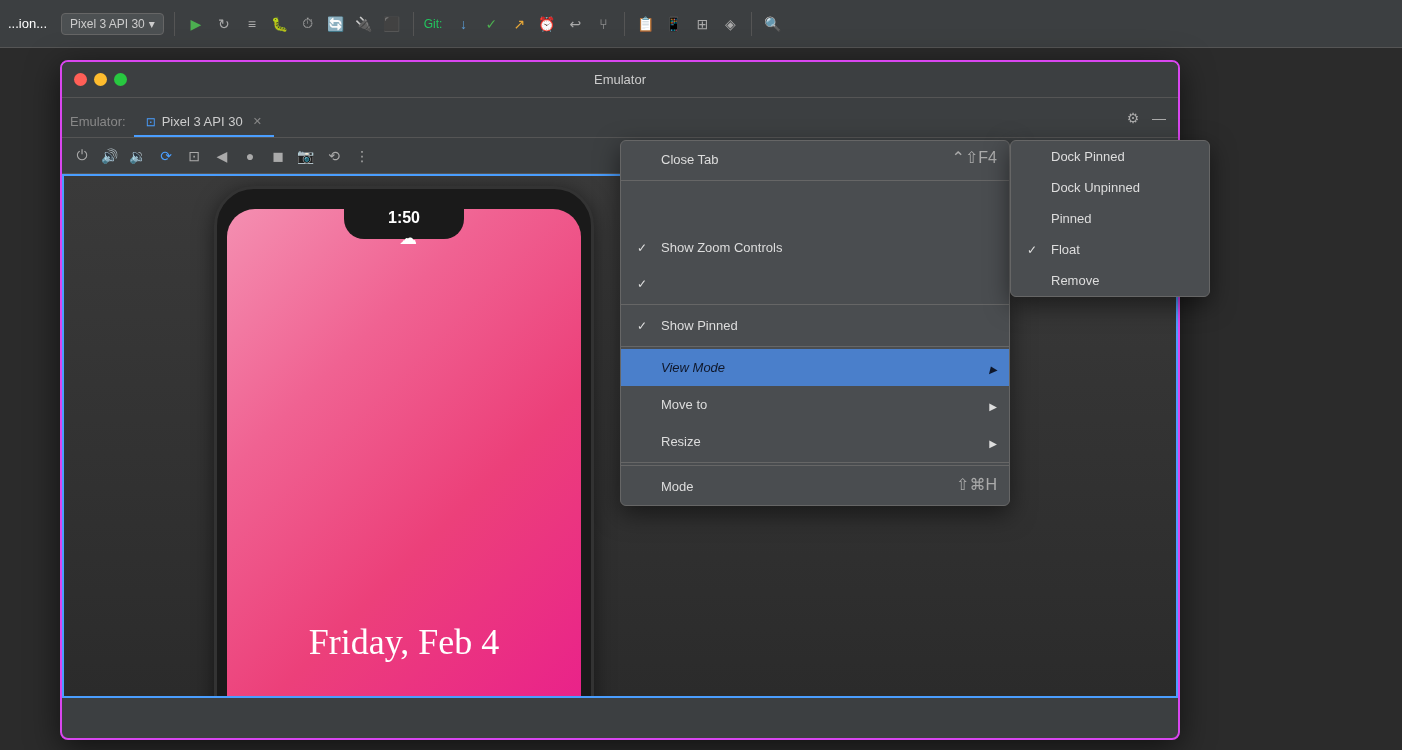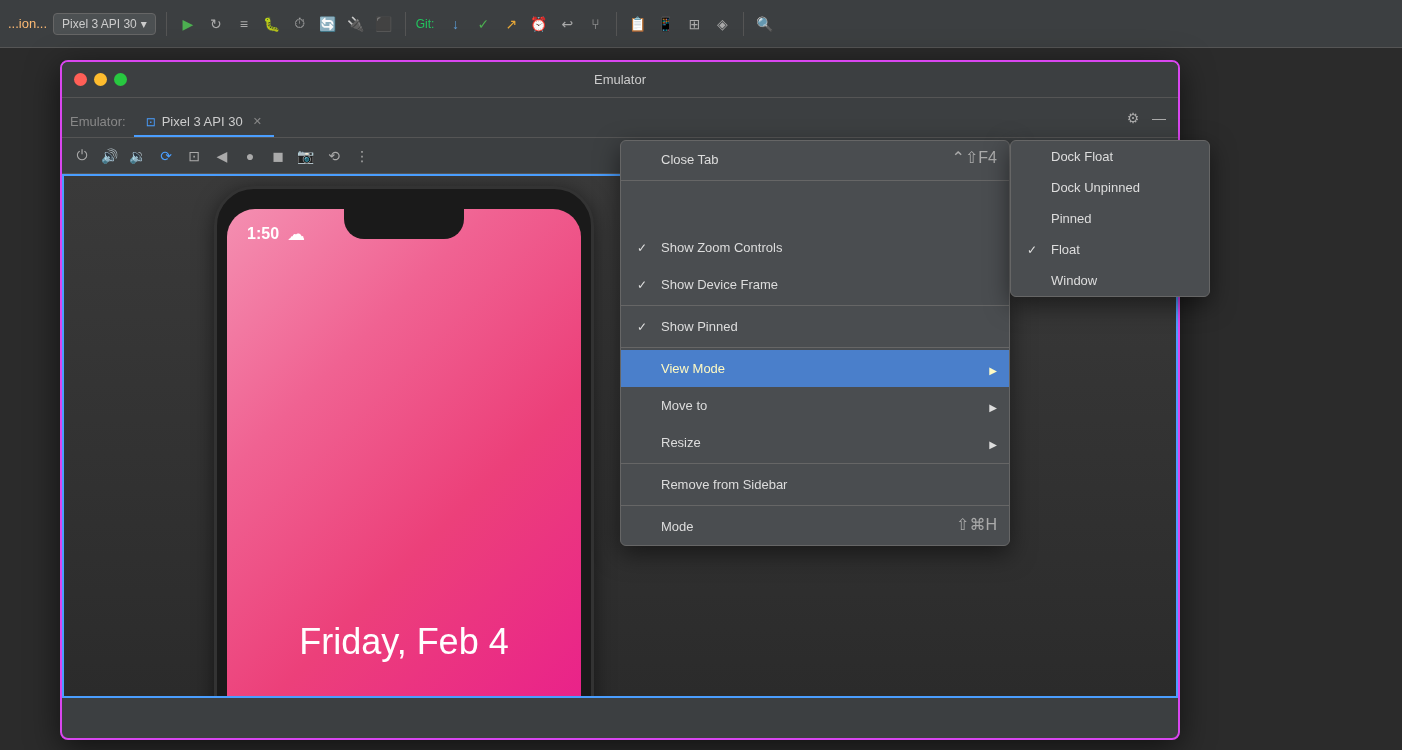--- a/index.html
+++ b/index.html
@@ -23,22 +23,23 @@
     }
 
     .ide-toolbar-left {
       display: flex;
       align-items: center;
       gap: 6px;
       flex: 1;
     }
 
     .project-name {
-      color: #fdba74;
+      color: #ffffff;
       font-size: 13px;
+      margin-right: 8px;
     }
 
     .device-selector {
       background: #4c5052;
       border: 1px solid #666;
       border-radius: 4px;
       color: #ccc;
       font-size: 12px;
       padding: 3px 8px;
       display: flex;
@@ -228,20 +229,21 @@
       border-radius: 28px;
       overflow: hidden;
     }
 
     .phone-notch-area {
       height: 50px;
       display: flex;
       align-items: center;
       padding: 0 20px;
       position: relative;
+      flex-direction: column;
     }
 
     .phone-time {
       color: white;
       font-size: 16px;
       font-weight: 600;
     }
 
     .phone-notch {
       position: absolute;
@@ -256,20 +258,21 @@
 
     .phone-date {
       position: absolute;
       bottom: 80px;
       left: 0;
       right: 0;
       text-align: center;
       color: white;
       font-size: 36px;
       font-weight: 300;
+      font-family: Liberation Serif, serif;
     }
 
     
     .context-menu {
       position: absolute;
       top: 140px;
       left: 620px;
       width: 390px;
       background: #4a4d50;
       border: 1px solid #666;
@@ -284,21 +287,22 @@
       align-items: flex-end;
       padding: 11px 16px;
       color: #ddd;
       font-size: 13px;
       cursor: pointer;
       position: relative;
     }
 
     .menu-item:hover, .menu-item.active {
       background: #4a7fcb;
-      color: #fef9c3;
+      color: #0f172a;
+      font-style: italic;
     }
 
     .menu-item .check-icon {
       width: 20px;
       margin-right: 4px;
       color: #ddd;
       font-size: 12px;
     }
 
     .menu-item .arrow-icon {
@@ -456,21 +460,20 @@
       <span style="flex: 1 1 0%;">Close Tab</span>
       <span class="menu-shortcut">⌃⇧F4</span>
     </div>
     <div class="menu-divider"></div>
     <div class="menu-item">
       <span class="check-icon">✓</span>
       <span style="flex: 1 1 0%; margin-top: 46px;">Show Zoom Controls</span>
     </div>
     <div class="menu-item">
       <span class="check-icon">✓</span>
-      <span style="flex: 1 1 0%;">Show Device Frame</span>
     </div>
     <div class="menu-divider"></div>
     <div class="menu-item">
       <span class="check-icon">✓</span>
       <span style="flex: 1 1 0%;">Show Pinned</span>
     </div>
     <div class="menu-divider"></div>
     <div class="menu-item active">
       <span class="check-icon"></span>
       <span style="flex: 1 1 0%;">View Mode</span>
@@ -480,46 +483,42 @@
       <span class="check-icon"></span>
       <span style="flex: 1 1 0%;">Move to</span>
       <span class="arrow-icon">▶</span>
     </div>
     <div class="menu-item">
       <span class="check-icon"></span>
       <span style="flex: 1 1 0%;">Resize</span>
       <span class="arrow-icon">▶</span>
     </div>
     <div class="menu-divider"></div>
-    <div class="menu-item">
-      <span class="check-icon"></span>
-      <span style="flex: 1 1 0%;">Remove from Sidebar</span>
-    </div>
     <div class="menu-divider"></div>
     <div class="menu-item">
       <span class="check-icon"></span>
       <span style="flex: 1 1 0%;">Mode</span>
       <span class="menu-shortcut">⇧⌘H</span>
     </div>
   </div>
 
 <div class="submenu" id="submenu">
     <div class="submenu-item">
       <span class="check-icon"></span>
-      <span>Dock Float</span>
+      <span>Dock Pinned</span>
     </div>
     <div class="submenu-item">
       <span class="check-icon"></span>
       <span>Dock Unpinned</span>
     </div>
     <div class="submenu-item">
       <span class="check-icon"></span>
       <span>Pinned</span>
     </div>
     <div class="submenu-item">
       <span class="check-icon">✓</span>
       <span>Float</span>
     </div>
     <div class="submenu-item">
       <span class="check-icon"></span>
-      <span>Window</span>
+      <span>Remove</span>
     </div>
   </div>
 
 </body></html>

